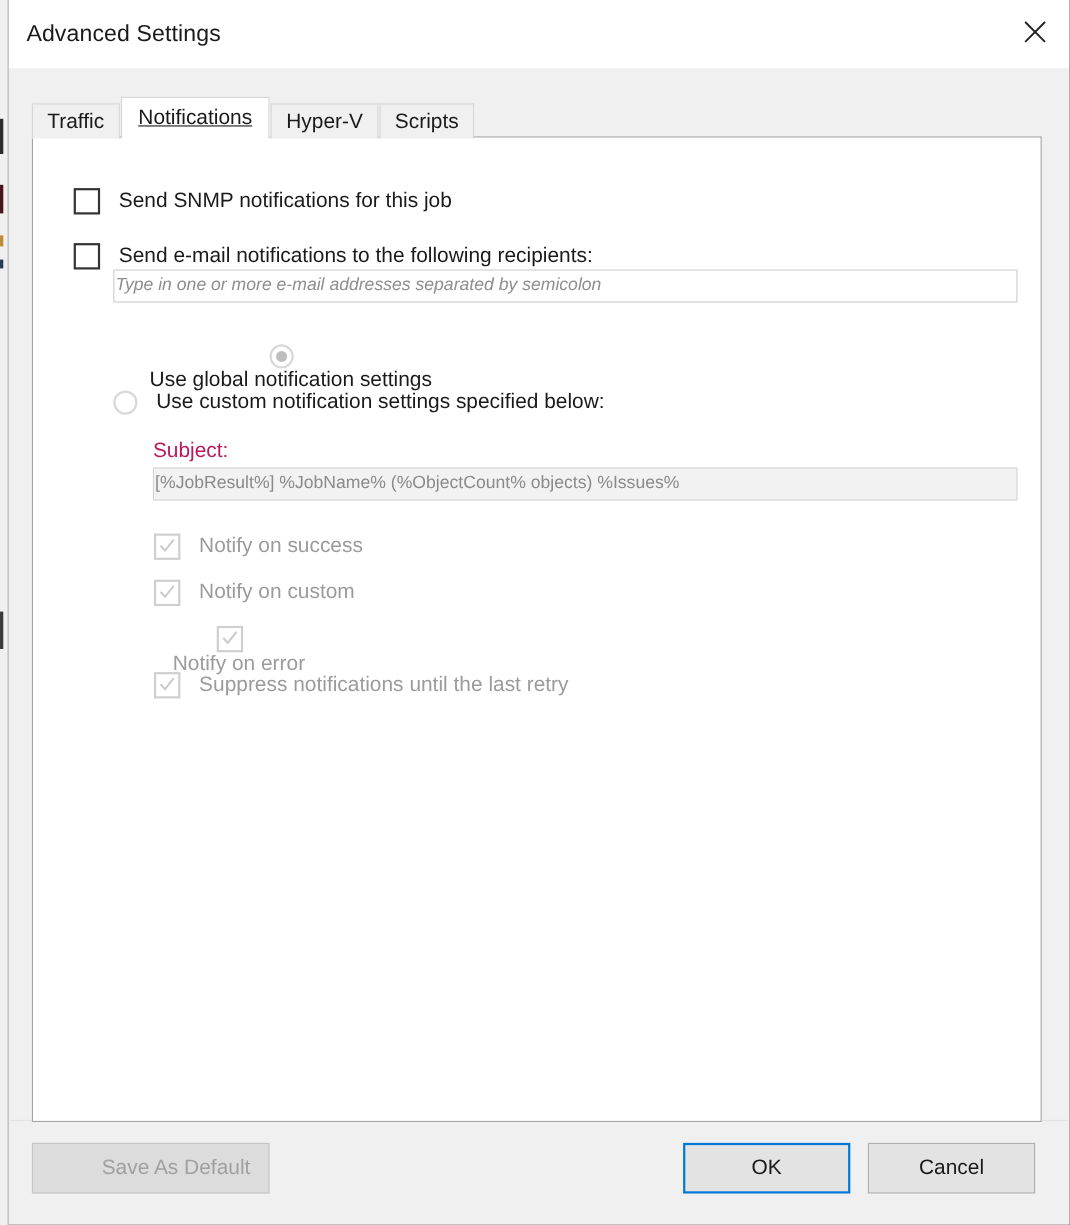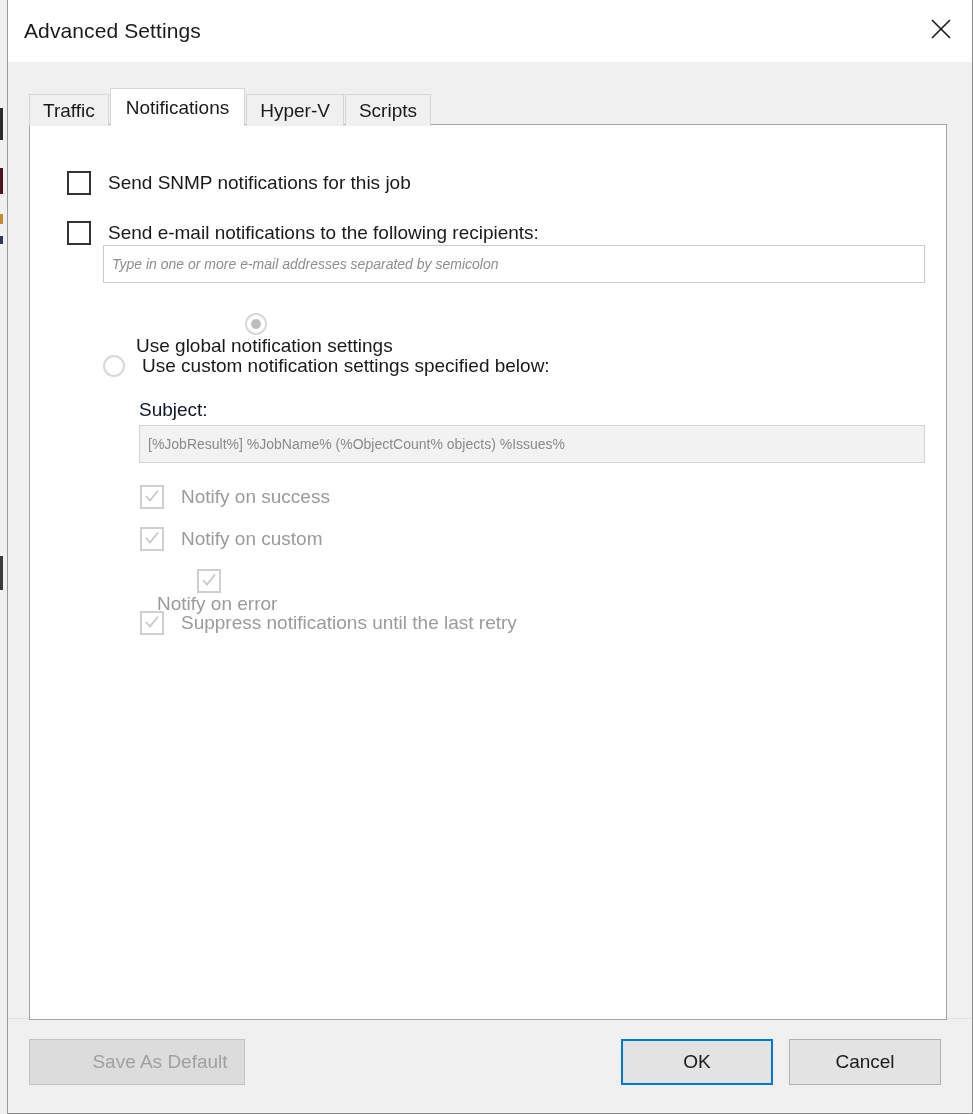--- a/index.html
+++ b/index.html
@@ -121,20 +121,21 @@
     margin-right: 1px;
     position: relative;
   }
   .tab.selected {
     height: 38px;
     background: #ffffff;
     border: 1px solid #d6d6d6;
     border-bottom: none;
     padding: 0 15px;
     z-index: 4;
+    text-decoration: underline;
   }
 
   
   #tab-panel {
     position: absolute;
     left: 21px;
     top: 62px;
     width: 918px;
     height: 896px;
     background: #ffffff;
@@ -192,43 +193,43 @@
     font-size: 19px;
     color: #1a1a1a;
     margin-left: 17px;
   }
   .lbl.disabled { color: #9b9b9b; }
 
   
   .textbox {
     position: absolute;
     box-sizing: border-box;
-    height: 38px;
+    height: 30px;
     background: #ffffff;
     border: 1px solid #cccccc;
     display: flex;
     align-items: center;
-    padding-left: 8px;
-    font-size: 14px;
+    padding-left: 1px;
+    font-size: 16px;
   }
   .textbox.placeholder-style {
     color: #8e8e8e;
     font-style: italic;
   }
   .textbox.readonly {
     background: #f2f2f2;
     border: 1px solid #d4d4d4;
     color: #8a8a8a;
     font-style: normal;
   }
 
   .static-label {
     position: absolute;
     font-size: 19px;
-    color: #0f172a;
+    color: #be185d;
     white-space: nowrap;
   }
 
   
   #footer {
     flex: 0 0 94px;
     height: 94px;
     background: #f0f0f0;
     border-top: 1px solid #e2e2e2;
     position: relative;

